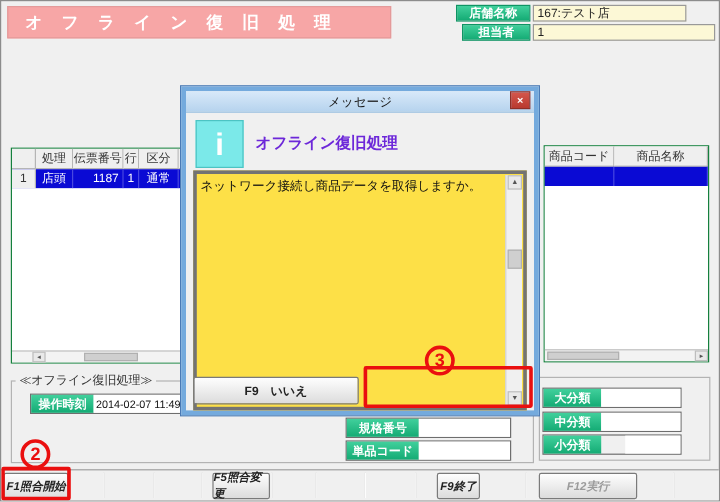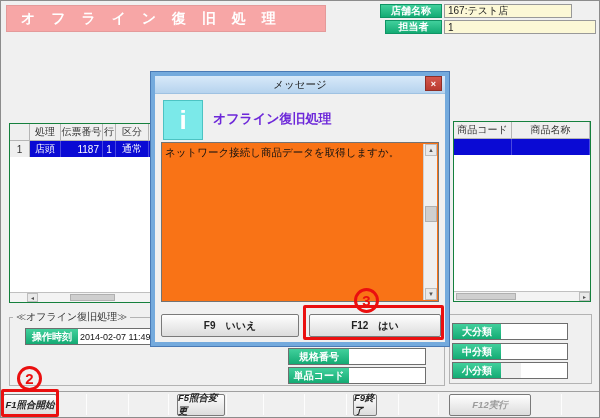--- a/index.html
+++ b/index.html
@@ -54,22 +54,22 @@
   .dlg-titlebar { position:absolute; left:0; top:0; right:0; height:18px;
     background:linear-gradient(#d8e9f9,#b6d3ee); border-bottom:1px solid #9fc2e2;
     display:flex; align-items:center; justify-content:center; font-size:10.5px; color:#1a1a1a; }
   .dlg-close { position:absolute; top:0; right:3px; width:17px; height:15px;
     background:linear-gradient(#d4574c,#b93a30); border:1px solid #8e2f28;
     color:#fff; font-size:9px; font-weight:bold; display:flex; align-items:center; justify-content:center; }
   .info-icon { position:absolute; left:8px; top:24px; width:40px; height:40px;
     background:#7be9e9; border:1px solid #4cc3c3; color:#fff; font-size:26px; font-weight:bold;
     display:flex; align-items:center; justify-content:center; }
   .dlg-heading { position:absolute; left:58px; top:34px; font-size:13px; font-weight:bold; color:#6d28d9; }
-  .msgbox { position:absolute; left:6px; top:66px; width:278px; height:160px;
-    background:#f97316; border:1px solid #737373; font-size:10.5px; color:#111; padding:3px 18px 3px 3px; }
+  .msgbox { position:absolute; left:6px; top:66px; width:278px; height:200px;
+    background:#fde047; border:3px solid #737373; font-size:10.5px; color:#111; padding:3px 18px 3px 3px; }
   .vscroll { position:absolute; top:1px; right:1px; bottom:1px; width:14px; background:#f0f0f0; border-left:1px solid #d0d0d0; }
   .vbtn { position:absolute; left:1px; width:12px; height:12px; background:#e9e9e9; border:1px solid #bdbdbd;
     font-size:6px; color:#555; display:flex; align-items:center; justify-content:center; }
   .vthumb { position:absolute; left:1px; top:62px; width:12px; height:16px; background:#cfcfcf; border:1px solid #b0b0b0; }
   .btn3d { background:linear-gradient(#fefefe,#dcdcdc); border:1px solid #7a7a7a; border-radius:2px;
     font-size:10px; font-weight:bold; color:#222; display:flex; align-items:center; justify-content:center; cursor:default; }
   .dlg-btn { position:absolute; top:238px; height:23px; }
   
   .bottombar { position:absolute; left:0; top:390px; width:600px; height:26px; background:#f0f0f0; border-top:1px solid #a0a0a0;font-style:italic; }
   .bsep { position:absolute; top:2px; width:1px; height:21px; background:#bdbdbd; border-right:1px solid #fdfdfd; }
@@ -172,39 +172,38 @@
     <div class="dlg-heading">オフライン復旧処理</div>
     <div class="msgbox">
       <span>ネットワーク接続し商品データを取得しますか。</span>
       <div class="vscroll">
         <div class="vbtn" style="top:0;">▲</div>
         <div class="vthumb"></div>
         <div class="vbtn" style="bottom:0;">▼</div>
       </div>
     </div>
     <div class="btn3d dlg-btn" style="left:6px; width:138px;">F9　いいえ</div>
-    <div class="btn3d dlg-btn" style="left:154px; width:132px;">F12　はい</div>
   </div>
 
   <div class="bottombar">
     <div class="bsep" style="left:57px;"></div>
     <div class="bsep" style="left:85px;"></div>
     <div class="bsep" style="left:127px;"></div>
     <div class="bsep" style="left:167px;"></div>
     <div class="bsep" style="left:225px;"></div>
     <div class="bsep" style="left:262px;"></div>
     <div class="bsep" style="left:303px;"></div>
     <div class="bsep" style="left:345px;"></div>
     <div class="bsep" style="left:397px;"></div>
     <div class="bsep" style="left:437px;"></div>
     <div class="bsep" style="left:523px;"></div>
     <div class="bsep" style="left:560px;"></div>
     <div class="btn3d fbtn" style="left:2px; width:54px;">F1照合開始</div>
     <div class="btn3d fbtn" style="left:176px; width:48px;">F5照合変更</div>
-    <div class="btn3d fbtn" style="left:352px; width:24px;">F9終了</div>
+    <div class="btn3d fbtn" style="left:363px; width:36px;">F9終了</div>
     <div class="btn3d fbtn disabled" style="left:448px; width:82px;">F12実行</div>
   </div>
   <div class="bottomstrip"></div>
 
   <div class="ann-rect" style="left:302px; top:304px; width:141px; height:35px;"></div>
   <div class="ann-circle" style="left:353px; top:287px;">3</div>
   <div class="ann-rect" style="left:0px; top:388px; width:58px; height:28px;"></div>
   <div class="ann-circle" style="left:16px; top:365px;">2</div>
 
 </div>

